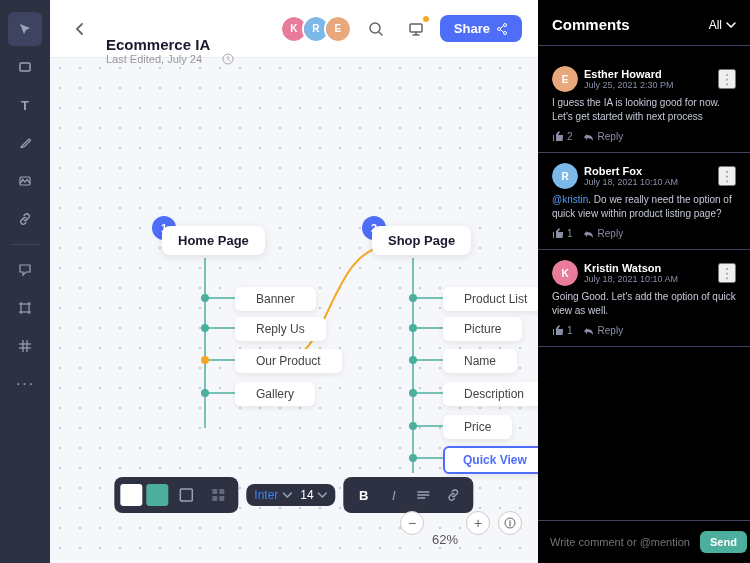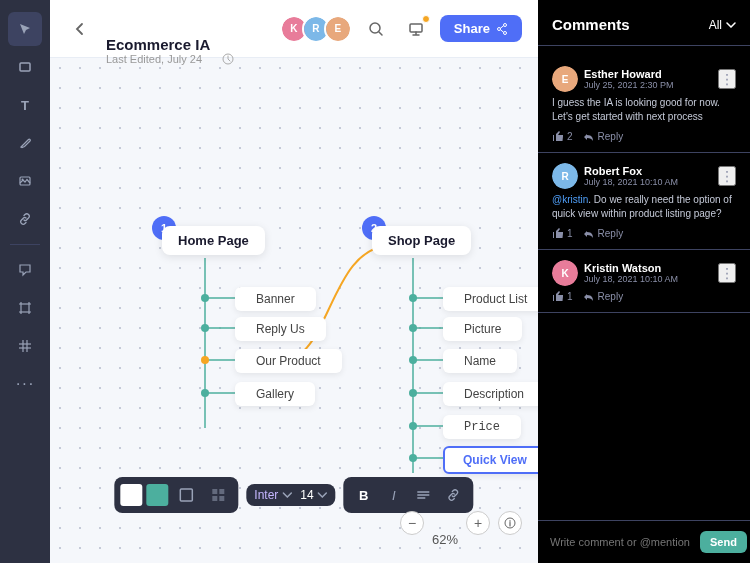--- a/index.html
+++ b/index.html
@@ -466,21 +466,21 @@
     </div>
     <div style="position:absolute; left:393px; top:259px;">
       <div class="child-node">Picture</div>
     </div>
     <div style="position:absolute; left:393px; top:291px;">
       <div class="child-node">Name</div>
     </div>
     <div style="position:absolute; left:393px; top:324px;">
       <div class="child-node">Description</div>
     </div>
-    <div style="position:absolute; left:393px; top:357px;font-family:Liberation Mono, monospace;">
+    <div style="position:absolute; left:393px; top:357px;">
       <div class="child-node">Price</div>
     </div>
     <div style="position:absolute; left:393px; top:388px;">
       <div class="child-node selected" style="padding: 5px 18px; font-weight:600; color:#4f6ef7; border:2px solid #4f6ef7;">Quick View</div>
     </div>
 
     <div class="bottom-toolbar" style="bottom:50px;">
 
       <div class="format-group">
         <button class="format-btn white" style="background:#fff;width:22px;height:22px;border-radius:3px;"></button>
@@ -494,21 +494,21 @@
           <svg width="16" height="16" viewBox="0 0 16 16" fill="none">
             <rect x="2" y="2" width="5" height="5" fill="#9aa3b8" opacity="0.5"></rect>
             <rect x="9" y="2" width="5" height="5" fill="#9aa3b8" opacity="0.5"></rect>
             <rect x="2" y="9" width="5" height="5" fill="#9aa3b8" opacity="0.5"></rect>
             <rect x="9" y="9" width="5" height="5" fill="#9aa3b8" opacity="0.5"></rect>
           </svg>
         </button>
       </div>
 
       <div class="font-group">
-        <span style="font-size:12px;color:#c4b5fd;">Inter</span>
+        <span style="font-size:12px;color:#3b82f6;">Inter</span>
         <svg width="10" height="6" viewBox="0 0 10 6" fill="none">
           <path d="M1 1L5 5L9 1" stroke="#9aa3b8" stroke-width="1.5" stroke-linecap="round"></path>
         </svg>
         <span style="font-size:12px;color:#fff;margin-left:4px;">14</span>
         <svg width="10" height="6" viewBox="0 0 10 6" fill="none">
           <path d="M1 1L5 5L9 1" stroke="#9aa3b8" stroke-width="1.5" stroke-linecap="round"></path>
         </svg>
       </div>
 
       <div class="text-format-group">
@@ -628,20 +628,21 @@
           <div class="comment-avatar">
             <div style="width:100%;height:100%;background:#e87c9a;border-radius:50%;display:flex;align-items:center;justify-content:center;font-size:10px;font-weight:700;color:#fff;">K</div>
           </div>
           <div>
             <div class="comment-name">Kristin Watson</div>
             <div class="comment-date">July 18, 2021 10:10 AM</div>
           </div>
         </div>
         <button class="more-btn">⋮</button>
       </div>
+      <p class="comment-text">Going Good. Let's add the option of quick view as well.</p>
       <div class="comment-actions">
         <div class="like-action">
           <svg width="12" height="12" viewBox="0 0 12 12" fill="none">
             <path d="M2 5H1V11H2V5ZM4 4L7 1L8 2L6 5H11L11 6.5L10.5 11H4V4Z" fill="#8a8fa8"></path>
           </svg>
           <span>1</span>
         </div>
         <div class="reply-action">
           <svg width="12" height="12" viewBox="0 0 12 12" fill="none">
             <path d="M4 4L1 7L4 10V8C7 8 9 9 10 11C10 8 9 5 4 5V4Z" fill="#8a8fa8"></path>

